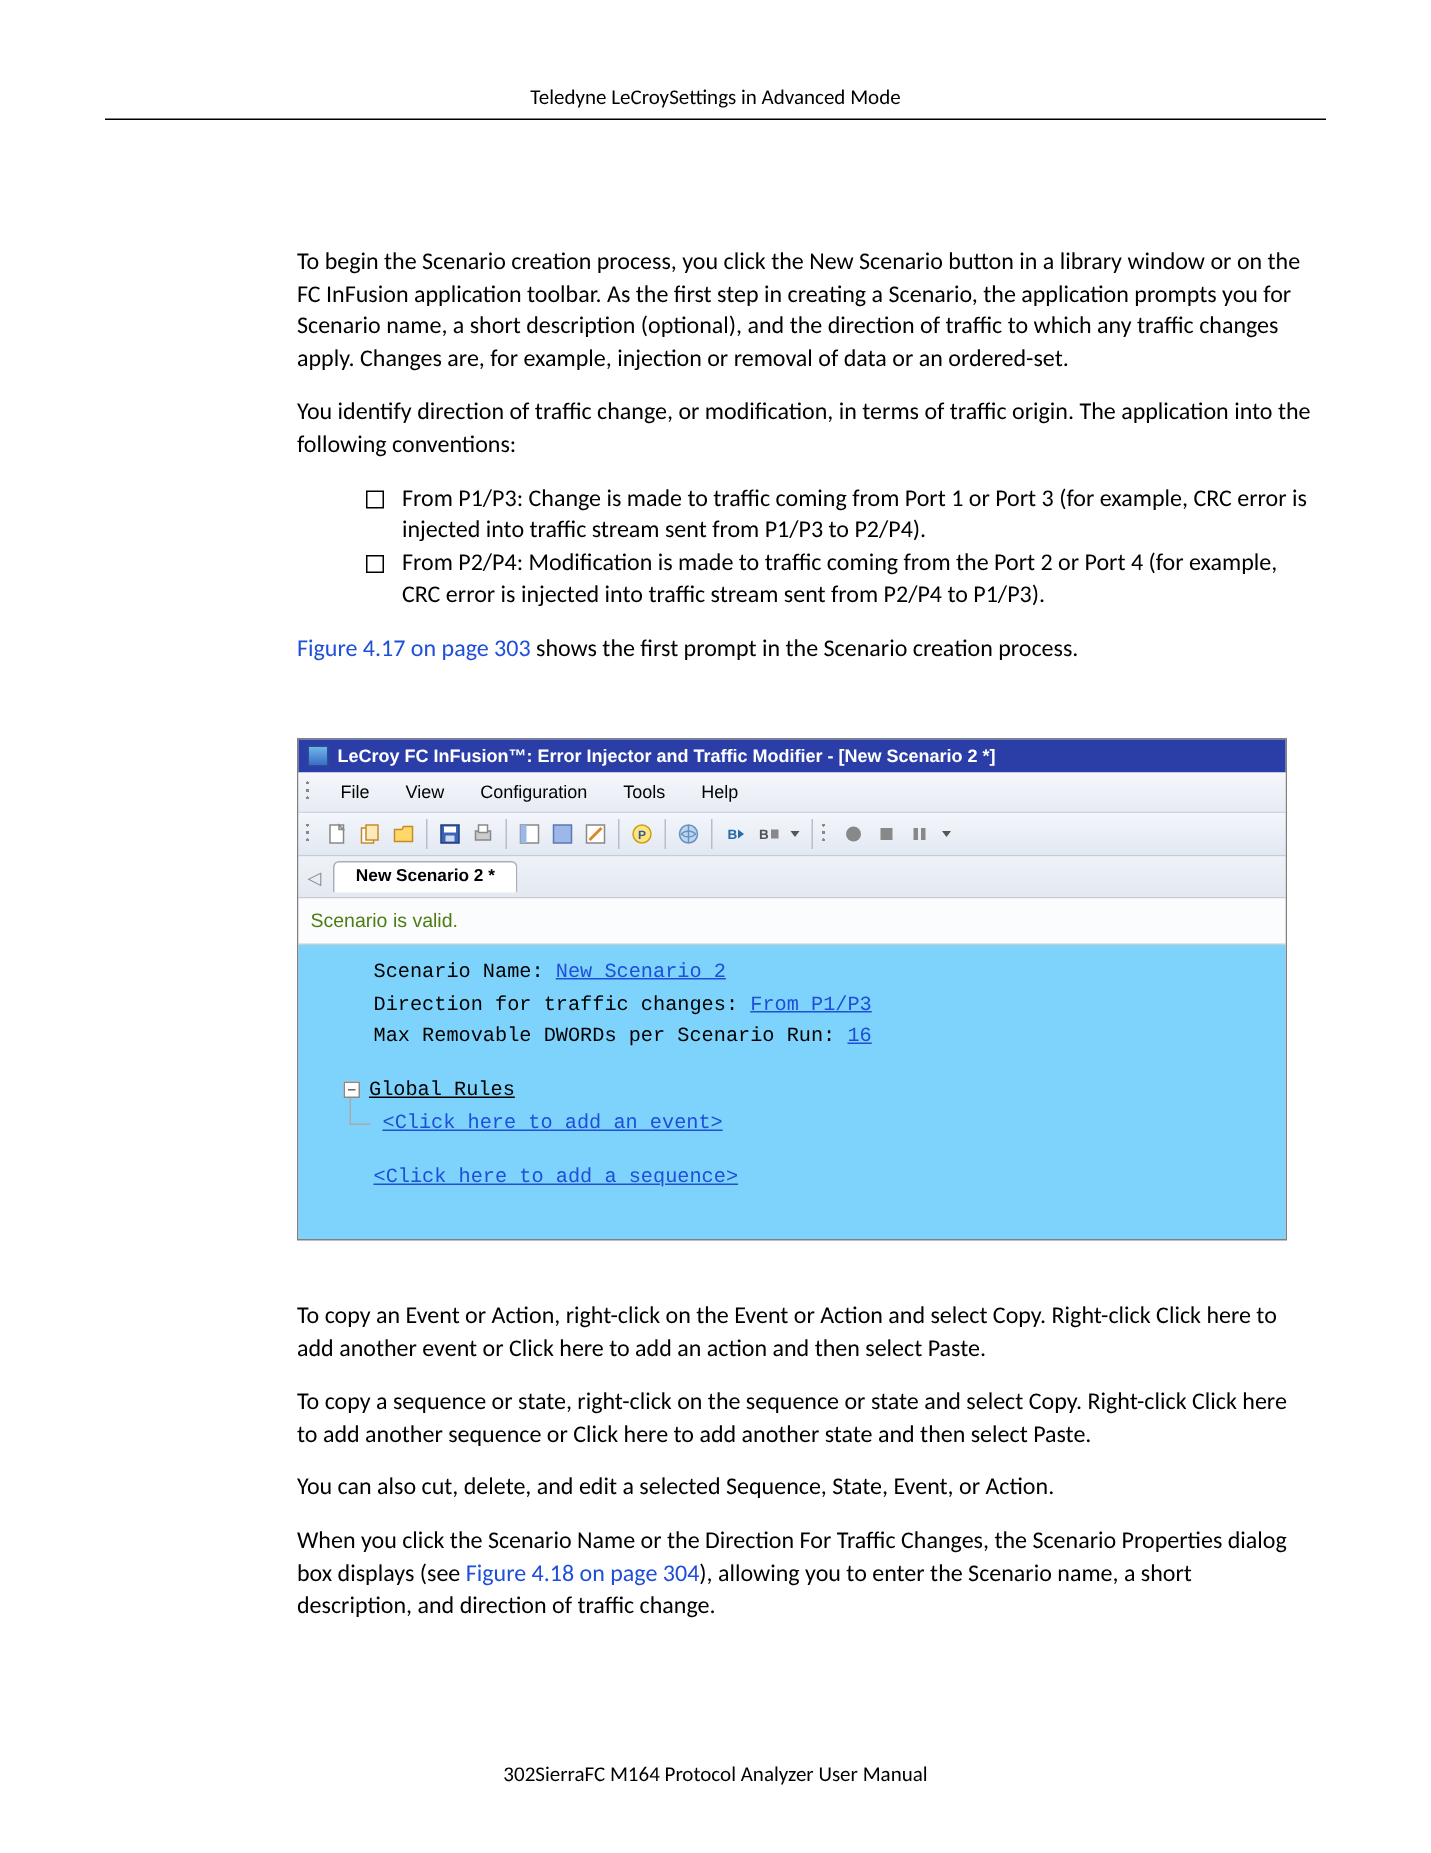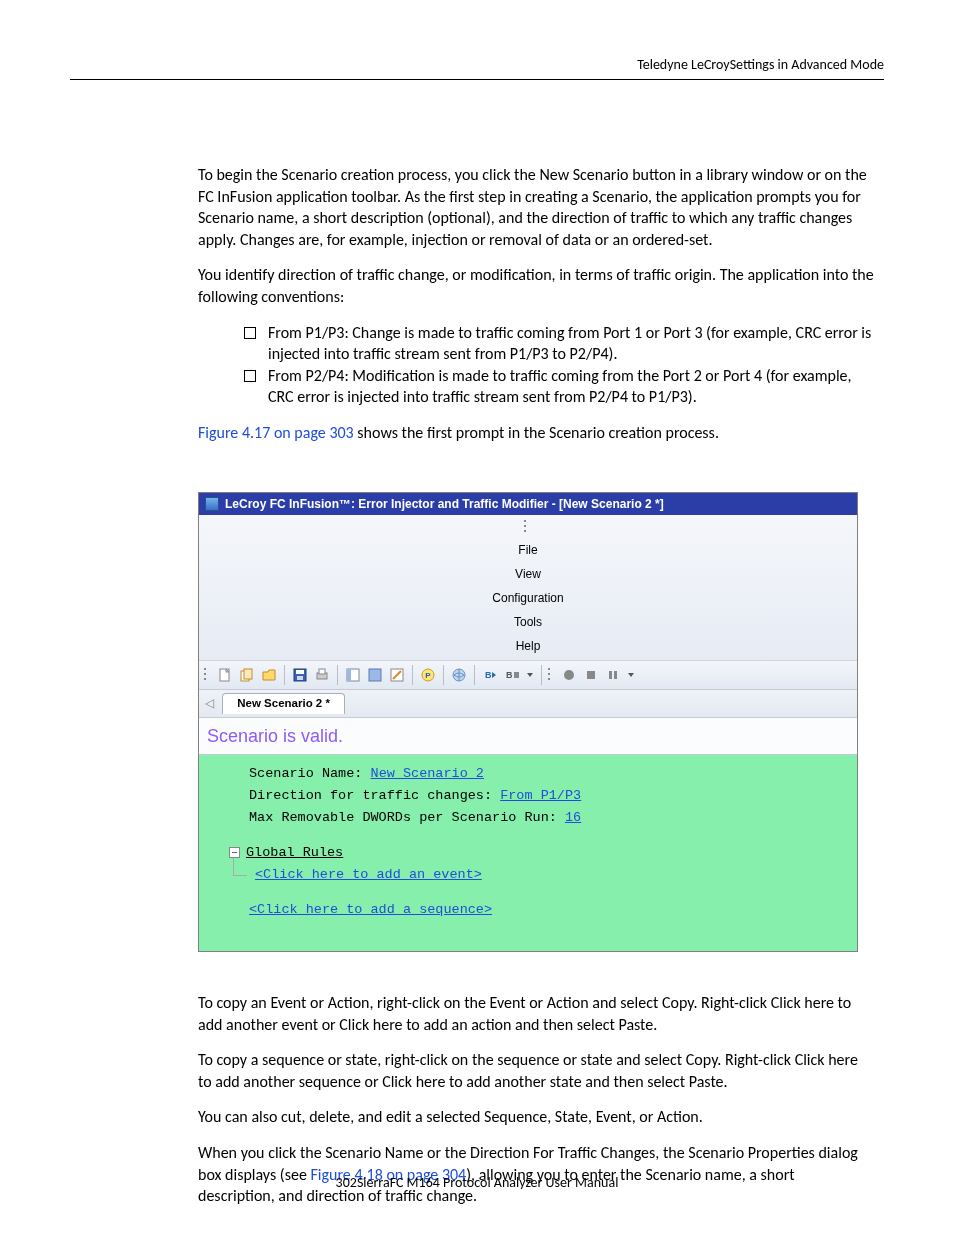--- a/index.html
+++ b/index.html
@@ -8,21 +8,21 @@
     font-size: 16px;
     color: #000;
     background: #fff;
     width: 954px;
     height: 1235px;
     position: relative;
     padding: 56px 70px 50px 70px;
   }
   .header-row {
     display: flex;
-    justify-content: flex-end;
+    justify-content: center;
     font-size: 14px;
     padding-bottom: 6px;
     border-bottom: 1px solid #000;
     margin-bottom: 84px;
   }
   .body-text {
     margin-left: 128px;
     margin-right: 10px;
     line-height: 1.35;
   }
@@ -70,21 +70,20 @@
     background: linear-gradient(#6fb6e8,#3a6dc8);
     border: 1px solid #2a4f90;
   }
   .menubar {
     background: linear-gradient(#f5f7fb,#e6ebf4);
     border-bottom: 1px solid #d0d4dc;
     padding: 3px 4px;
     display: flex;
     gap: 4px;
     align-items: center;
-    flex-direction: column;
   }
   .grip {
     width: 6px; height: 18px;
     background-image: radial-gradient(circle at 2px 3px,#888 1px,transparent 1px),
                       radial-gradient(circle at 2px 8px,#888 1px,transparent 1px),
                       radial-gradient(circle at 2px 13px,#888 1px,transparent 1px);
     margin-right: 4px;
   }
   .menu-item { padding: 2px 10px; color: #000; cursor: default; }
   .toolbar {
@@ -118,28 +117,28 @@
   .tab {
     background: #fff;
     border: 1px solid #a9afb9;
     border-bottom: none;
     padding: 2px 14px 3px;
     border-radius: 4px 4px 0 0;
     font-weight: 700;
     font-size: 11.5px;
   }
   .statusbar {
-    color: #8b5cf6;
+    color: #4d7c0f;
     padding: 6px 8px;
     border-bottom: 1px solid #c6cbd4;
     background: #fbfcfe;
-    font-size: 18px;
+    font-size: 13px;
   }
   .editor {
-    background: #86efac;
+    background: #7dd3fc;
     padding: 8px 30px 30px 30px;
     font-family: "Courier New", monospace;
     font-size: 13.5px;
     line-height: 1.6;
     color: #000;
   }
   .editor .lbl { color: #000; }
   .editor .ul { text-decoration: underline; color: #1f4fd8; }
   .editor .ulblk { text-decoration: underline; color: #000; }
   .tree-box {

